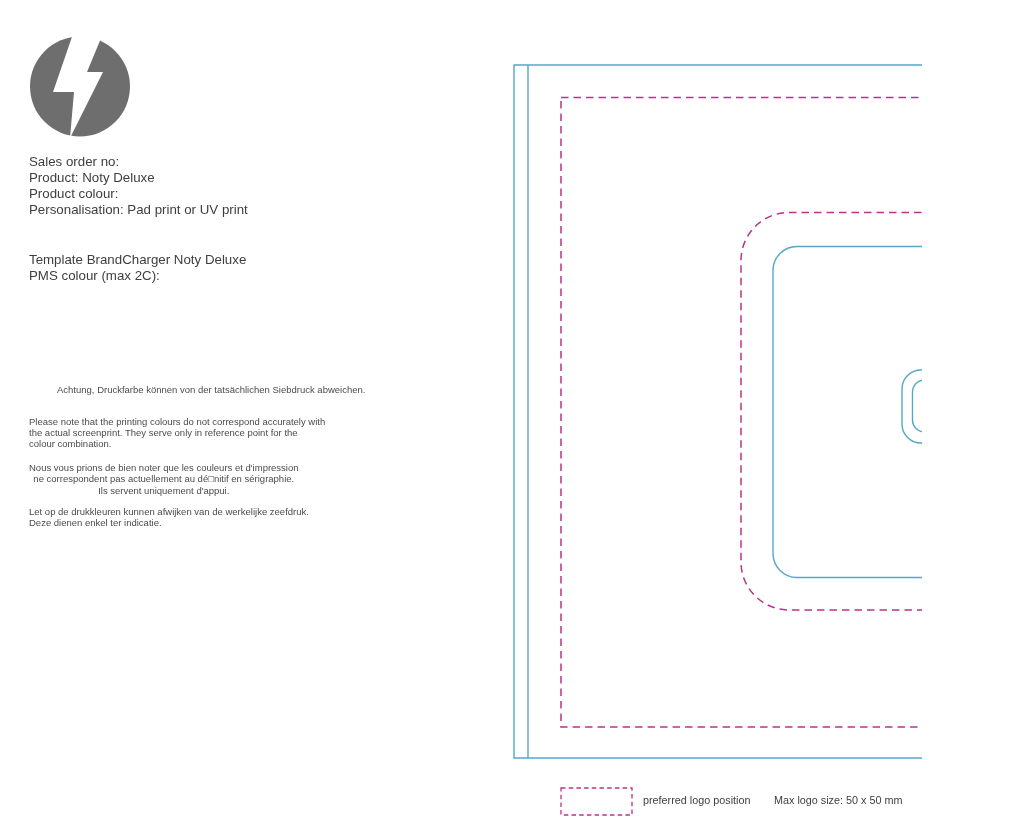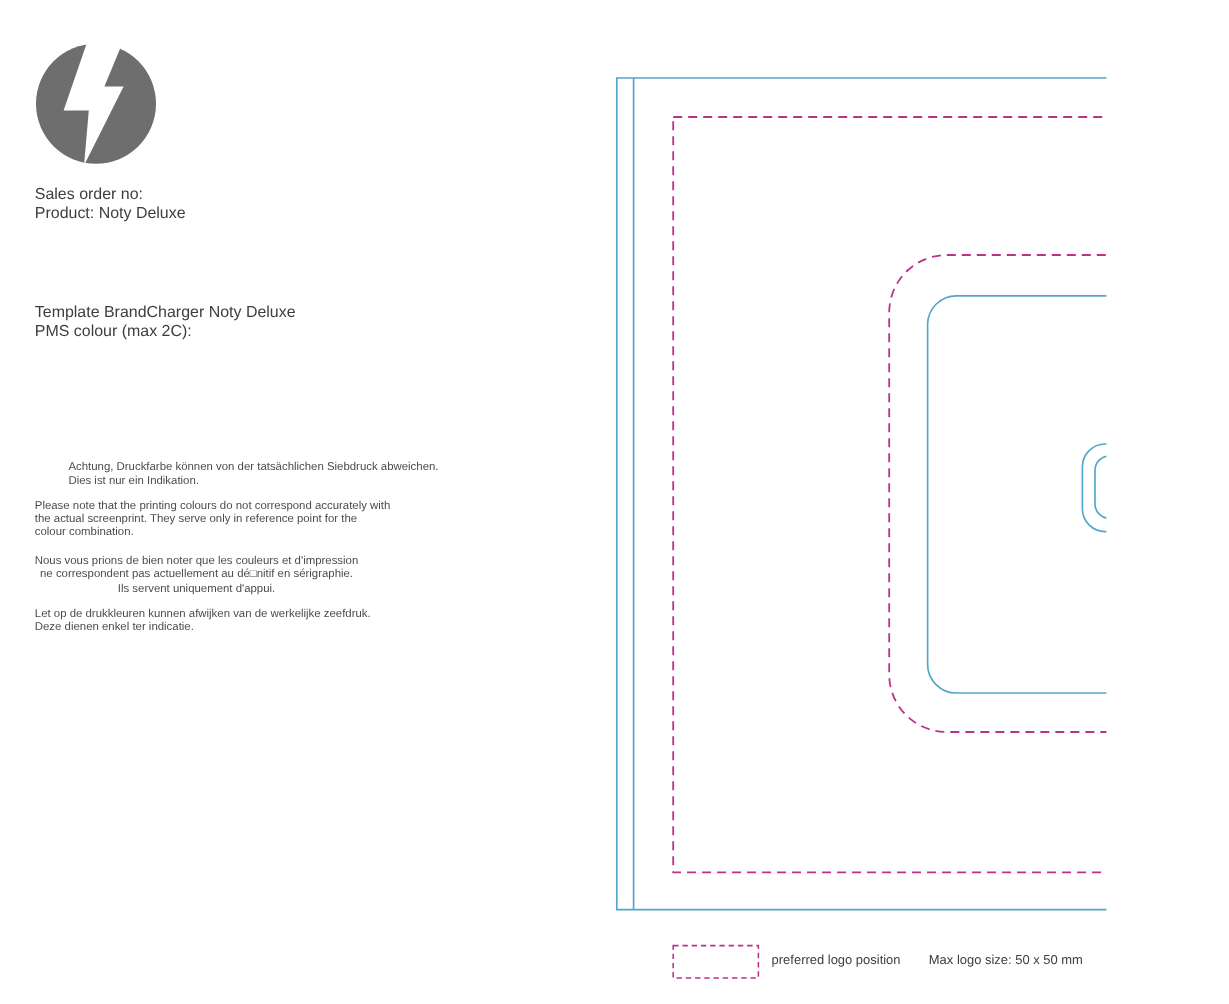--- a/index.html
+++ b/index.html
@@ -53,30 +53,31 @@
       <path class="stroke-blue fill-white" d="M921,370 H985.5 A6.5,6.5 0 0 1 992,376.5 V436.5 A6.5,6.5 0 0 1 985.5,443 H921 A19,19 0 0 1 902,424 V389 A19,19 0 0 1 921,370 Z"></path>
       <rect class="stroke-blue" x="912.5" y="380" width="70.5" height="52" rx="12" ry="12"></rect>
     </g>
 
     <rect class="stroke-magenta swatch" x="561" y="788" width="71" height="27"></rect>
   </svg>
 
   <div class="txt order-block">
     <div>Sales order no:</div>
     <div>Product: Noty Deluxe</div>
+    <div>Product colour:</div>
+    <div>Personalisation: Pad print or UV print</div>
   </div>
 
   <div class="txt template-block">
     <div>Template BrandCharger Noty Deluxe</div>
     <div>PMS colour (max 2C):</div>
   </div>
 
   <div class="para para-german">
     <div>Achtung, Druckfarbe können von der tatsächlichen Siebdruck abweichen.</div>
-    <div>Dies ist nur ein Indikation.</div>
   </div>
   <div class="para para-english">
     <div>Please note that the printing colours do not correspond accurately with</div>
     <div>the actual screenprint. They serve only in reference point for the</div>
     <div>colour combination.</div>
   </div>
   <div class="para para-french">
     <div>Nous vous prions de bien noter que les couleurs et d'impression</div>
     <div>ne correspondent pas actuellement au dé□nitif en sérigraphie.</div>
     <div>Ils servent uniquement d'appui.</div>

